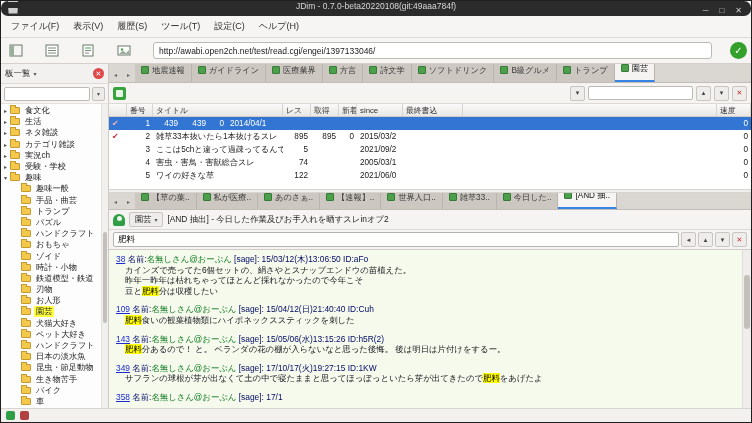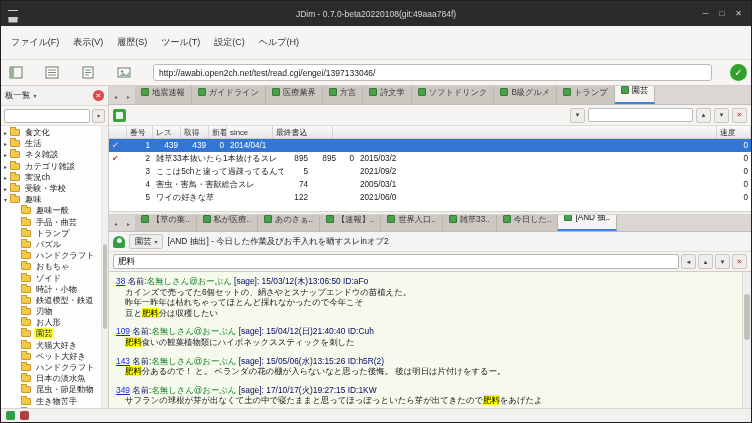--- a/index.html
+++ b/index.html
@@ -1,28 +1,28 @@
 <!DOCTYPE html>
 <html><head>
 <meta charset="utf-8">
 <style>
   * { box-sizing: border-box; margin: 0; padding: 0; }
   html,body { width:752px; height:423px; overflow:hidden; }
   body { font-family:"Liberation Sans","DejaVu Sans",sans-serif; background:#f6f5f4; }
   .window { width:752px; height:423px; display:flex; flex-direction:column; border:1px solid #1f1f1f; }
 
   
-  .titlebar { height:25px; background:#2b2b2b; color:#d8d8d8; display:flex; align-items:center; position:relative; flex:none; }
+  .titlebar { height:15px; background:#2b2b2b; color:#d8d8d8; display:flex; position:relative; flex:none;border-radius:7px; }
   .app-icon { margin-left:7px; width:10px; height:7px; border-top:1px solid #cfcfcf; box-shadow:0 3px 0 -0.5px #cfcfcf, 0 6px 0 -0.5px #cfcfcf; z-index:2; }
   .win-title { position:absolute; left:0; right:0; text-align:center; font-size:8.5px; }
   .winbtns { margin-left:auto; display:flex; gap:11px; margin-right:9px; z-index:2; font-size:8px; color:#cfcfcf; }
   .winbtns span { cursor:default; line-height:19px; }
 
   
-  .menubar { height:34px; background:#f6f5f4; border-bottom:1px solid #dedad6; display:flex; align-items:center; font-size:9px; color:#2e2e2e; padding-left:3px; flex:none; }
+  .menubar { height:22px; background:#f6f5f4; border-bottom:1px solid #dedad6; display:flex; align-items:center; font-size:9px; color:#2e2e2e; padding-left:3px; flex:none; }
   .menu-item { padding:0 7px; line-height:17px; }
 
   
   .toolbar { height:26px; background:#f6f5f4; border-bottom:1px solid #d5d0cc; display:flex; align-items:center; gap:14px; padding:0 4px; flex:none; }
   .tool-btn { width:22px; height:19px; border-radius:3px; display:flex; align-items:center; justify-content:center; flex:none; }
   .tool-btn svg { display:block; }
   .url-input { flex:1; height:17px; border:1px solid #bdb9b4; border-radius:3px; background:#fff; font-size:8.5px; padding:0 5px; color:#1a1a1a; margin:0 4px; font-family:inherit; }
   .go-btn { width:17px; height:17px; border-radius:50%; background:#33a02c; color:#fff; font-size:10px; line-height:17px; text-align:center; flex:none; font-weight:bold; }
 
   
@@ -395,20 +395,21 @@
         <span class="mini-btn">▾</span>
         <input class="mini-entry" type="text" style="">
         <span class="mini-btn">▴</span>
         <span class="mini-btn">▾</span>
         <span class="mini-btn red">✕</span>
       </div>
 
       <div class="list-header">
           <div class="hcell c0"></div>
           <div class="hcell c1">番号</div>
+          <div class="hcell c2">タイトル</div>
           <div class="hcell c3">レス</div>
           <div class="hcell c4">取得</div>
           <div class="hcell c5">新着</div>
           <div class="hcell c6">since</div>
           <div class="hcell c7">最終書込</div>
           <div class="hcell c8"></div>
           <div class="hcell c9">速度</div>
         </div>
       <div class="list-rows">
           <div class="lrow selected">

